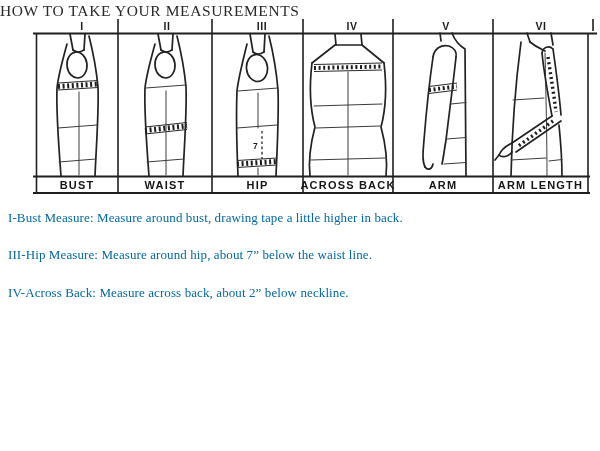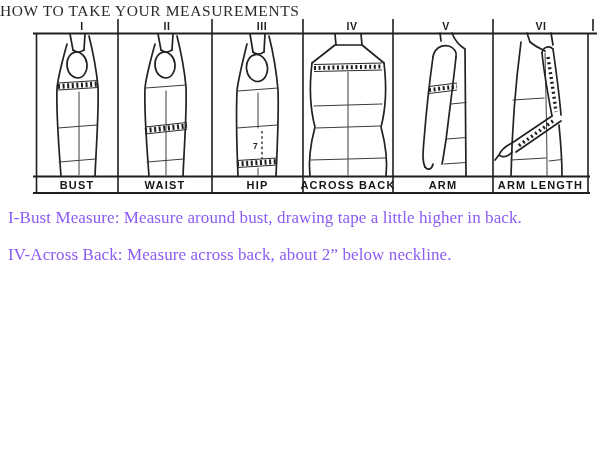--- a/index.html
+++ b/index.html
@@ -41,23 +41,23 @@
   }
   .annot{
     font-family:"Liberation Sans","DejaVu Sans",sans-serif;
     font-size:8.5px;font-weight:700;fill:#1c1c1c;
   }
   .instructions{
     position:absolute;left:8px;top:206px;right:4px;
   }
   .instructions p{
     margin:0 0 14px 0;
-    font-size:17px;
+    font-size:13px;
     line-height:23.4px;
-    color:#8b5cf6;
+    color:#0369a1;
     letter-spacing:0.1px;
   }
 </style>
 </head>
 <body>
 
 <div class="page">
 
   <h1 class="title">HOW TO TAKE YOUR MEASUREMENTS</h1>
 
@@ -198,16 +198,17 @@
       <text class="panel-label" x="165" y="189">WAIST</text>
       <text class="panel-label" x="257.5" y="189">HIP</text>
       <text class="panel-label" x="348" y="189">ACROSS BACK</text>
       <text class="panel-label" x="443" y="189">ARM</text>
       <text class="panel-label" x="540.5" y="189">ARM LENGTH</text>
     </g>
   </svg>
 
   <div class="instructions">
     <p>I-Bust Measure: Measure around bust, drawing tape a little higher in back.</p>
+    <p>III-Hip Measure: Measure around hip, about 7” below the waist line.</p>
     <p>IV-Across Back: Measure across back, about 2” below neckline.</p>
   </div>
 
 </div>
 
 </body></html>

